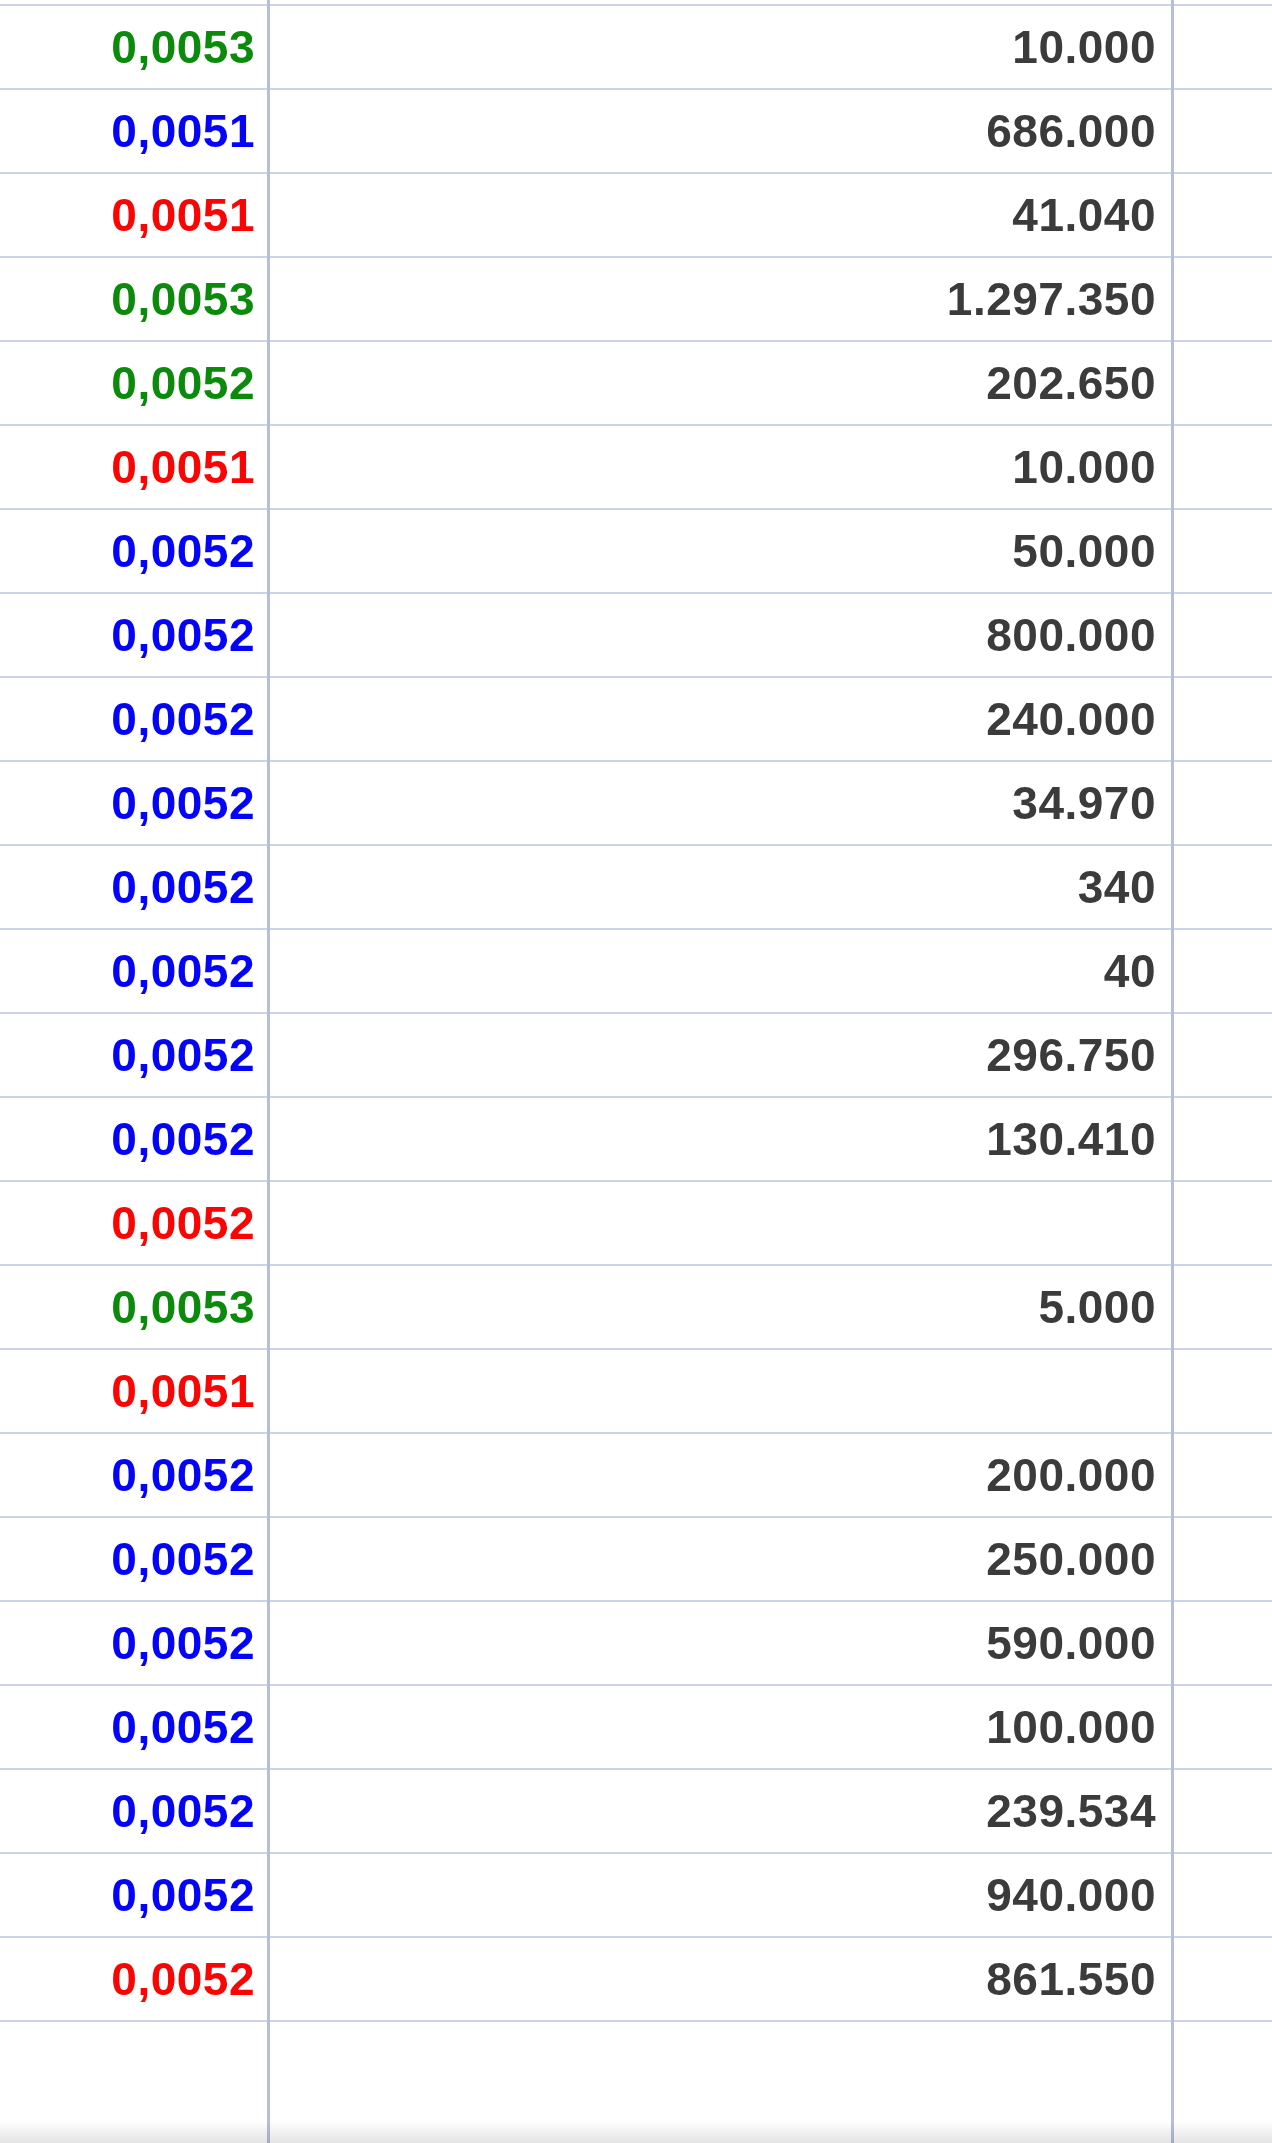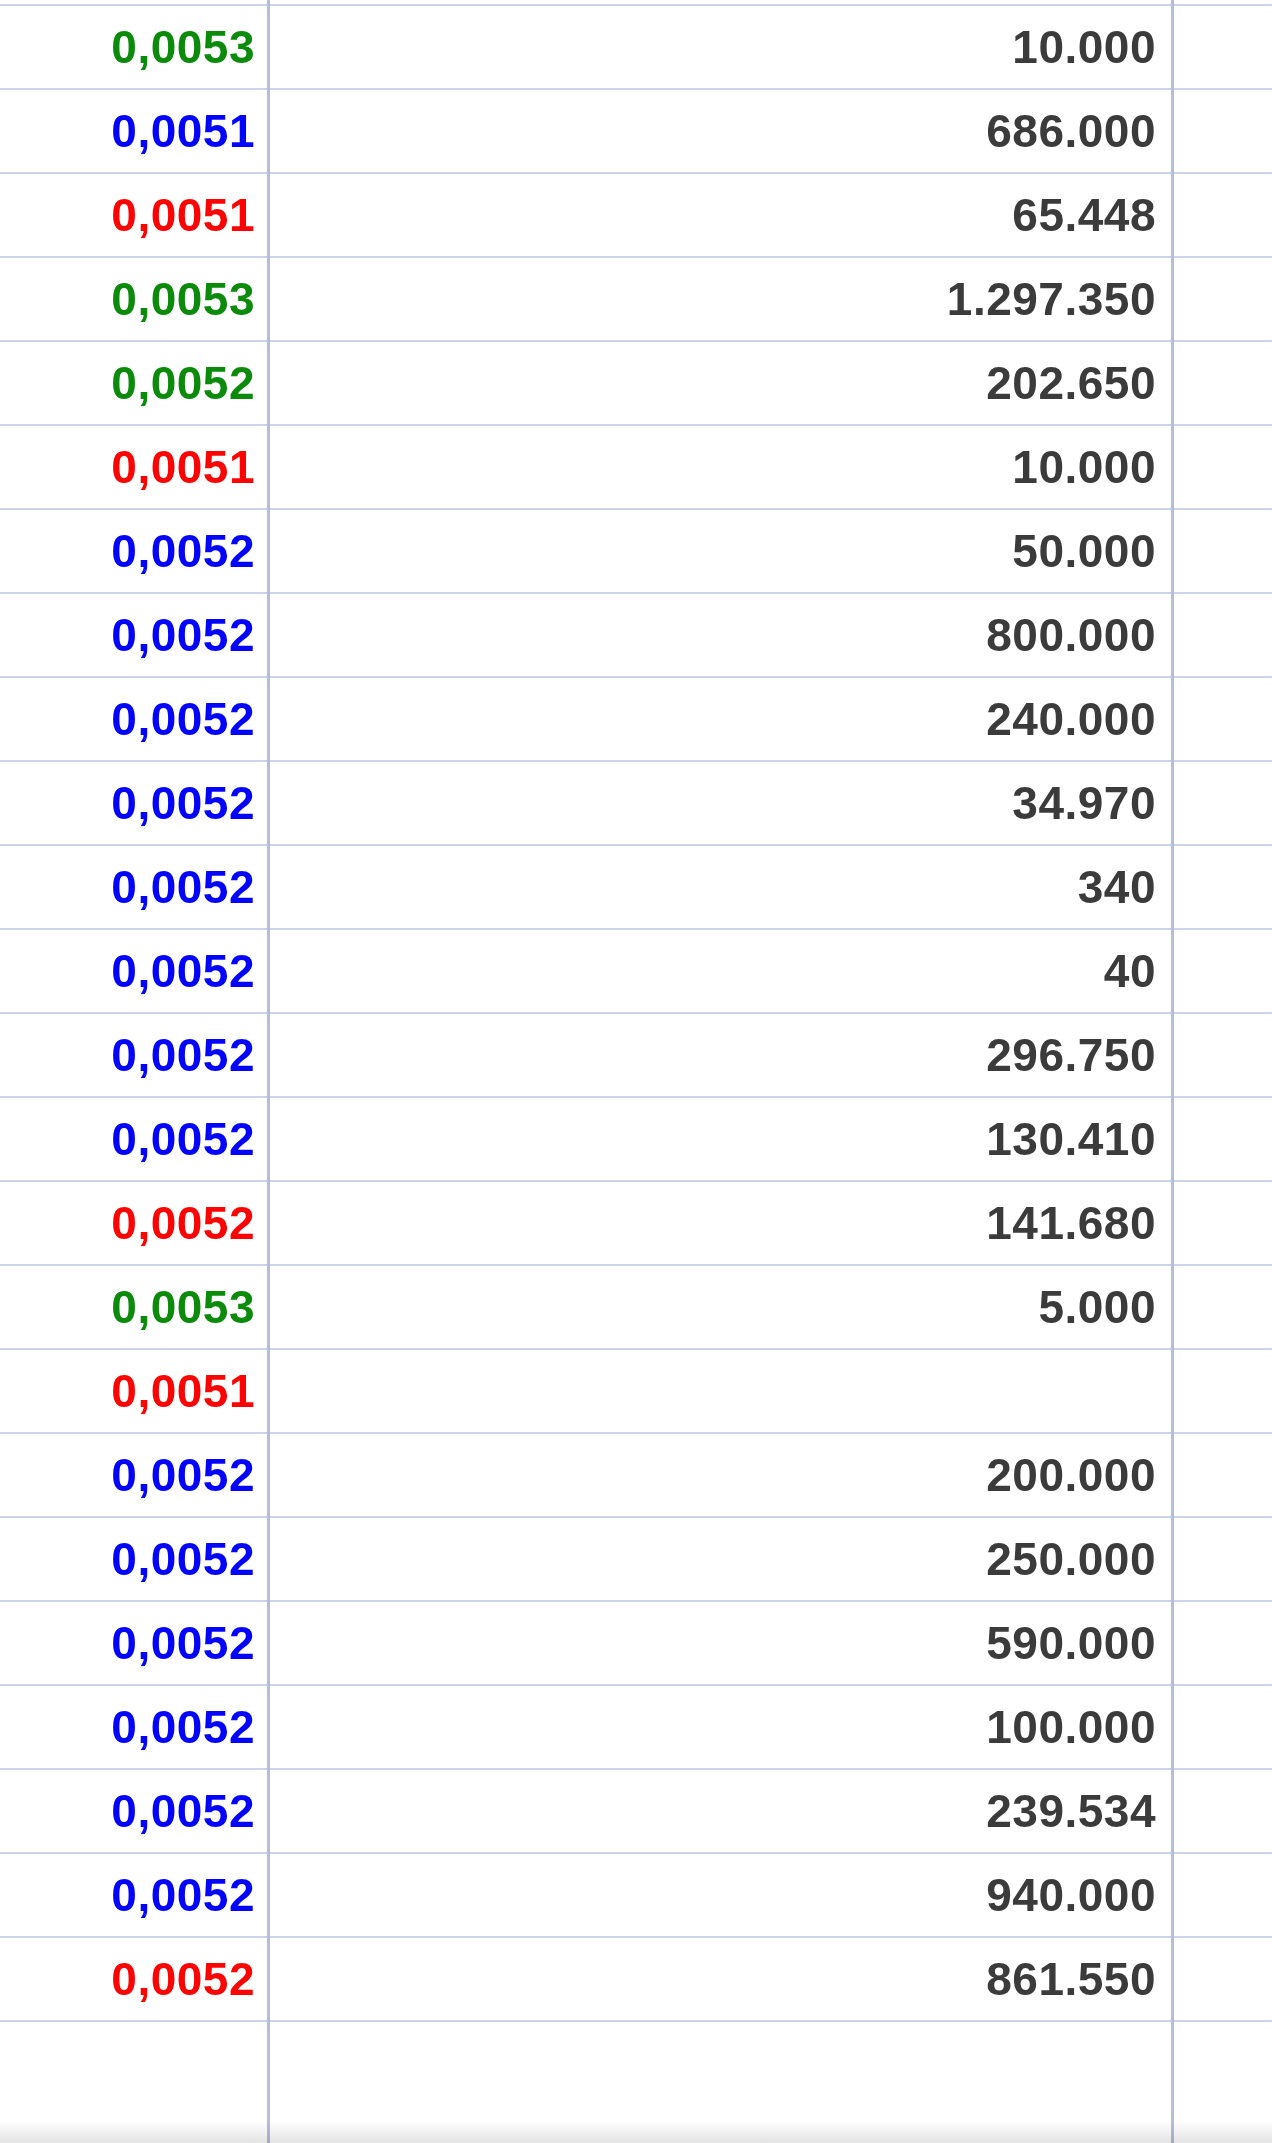--- a/index.html
+++ b/index.html
@@ -90,21 +90,21 @@
   </div>
 
   <div class="row">
     <div class="cell cell-price price-blue">0,0051</div>
     <div class="cell cell-qty">686.000</div>
     <div class="cell cell-rest"></div>
   </div>
 
   <div class="row">
     <div class="cell cell-price price-red">0,0051</div>
-    <div class="cell cell-qty">65.448</div>
+    <div class="cell cell-qty">41.040</div>
     <div class="cell cell-rest"></div>
   </div>
 
   <div class="row">
     <div class="cell cell-price price-green">0,0053</div>
     <div class="cell cell-qty">1.297.350</div>
     <div class="cell cell-rest"></div>
   </div>
 
   <div class="row">
@@ -162,21 +162,20 @@
   </div>
 
   <div class="row">
     <div class="cell cell-price price-blue">0,0052</div>
     <div class="cell cell-qty">130.410</div>
     <div class="cell cell-rest"></div>
   </div>
 
   <div class="row">
     <div class="cell cell-price price-red">0,0052</div>
-    <div class="cell cell-qty">141.680</div>
     <div class="cell cell-rest"></div>
   </div>
 
   <div class="row">
     <div class="cell cell-price price-green">0,0053</div>
     <div class="cell cell-qty">5.000</div>
     <div class="cell cell-rest"></div>
   </div>
 
   <div class="row">

